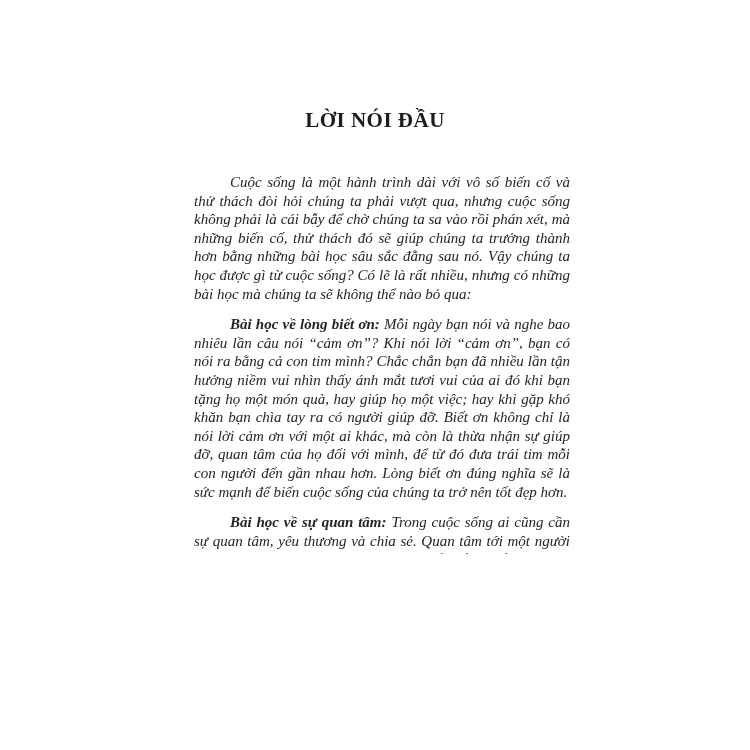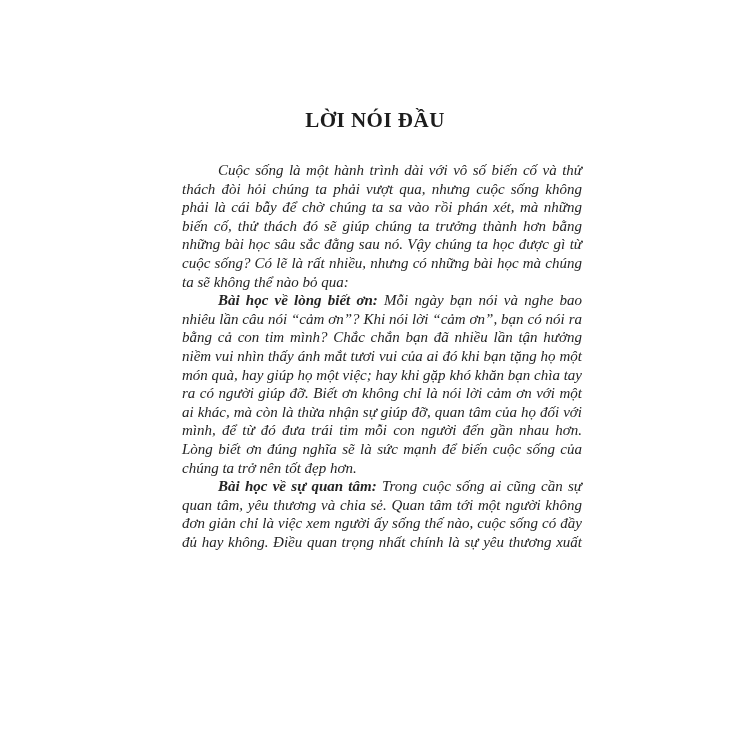--- a/index.html
+++ b/index.html
@@ -33,21 +33,21 @@
     top: 161px;
     left: 182px;
     width: 400px;
     font-style: italic;
     font-size: 15px;
     line-height: 18.6px;
     color: #242424;
     text-align: justify;
   }
   .para {
-    margin: 0;
+    margin: 12px;
     text-indent: 36px;
   }
   .lead {
     font-weight: 700;
   }
   .pagenum {
     position: absolute;
     top: 677px;
     left: 546px;
     font-size: 14px;

